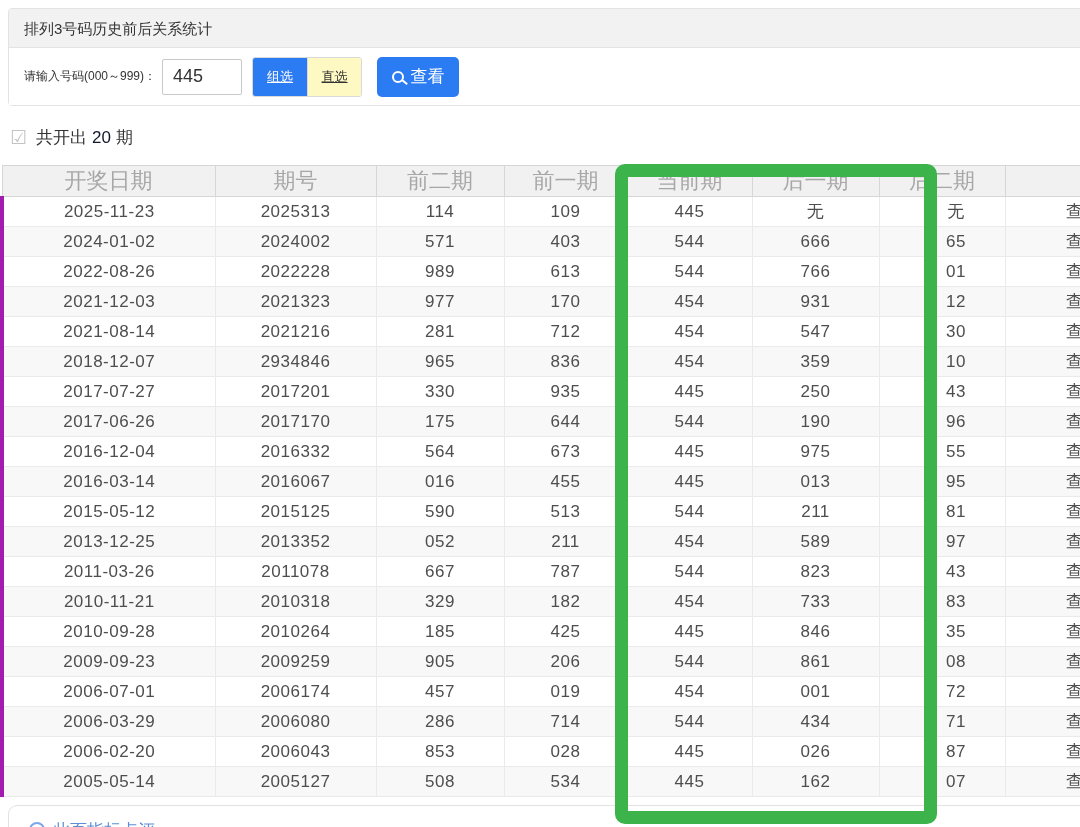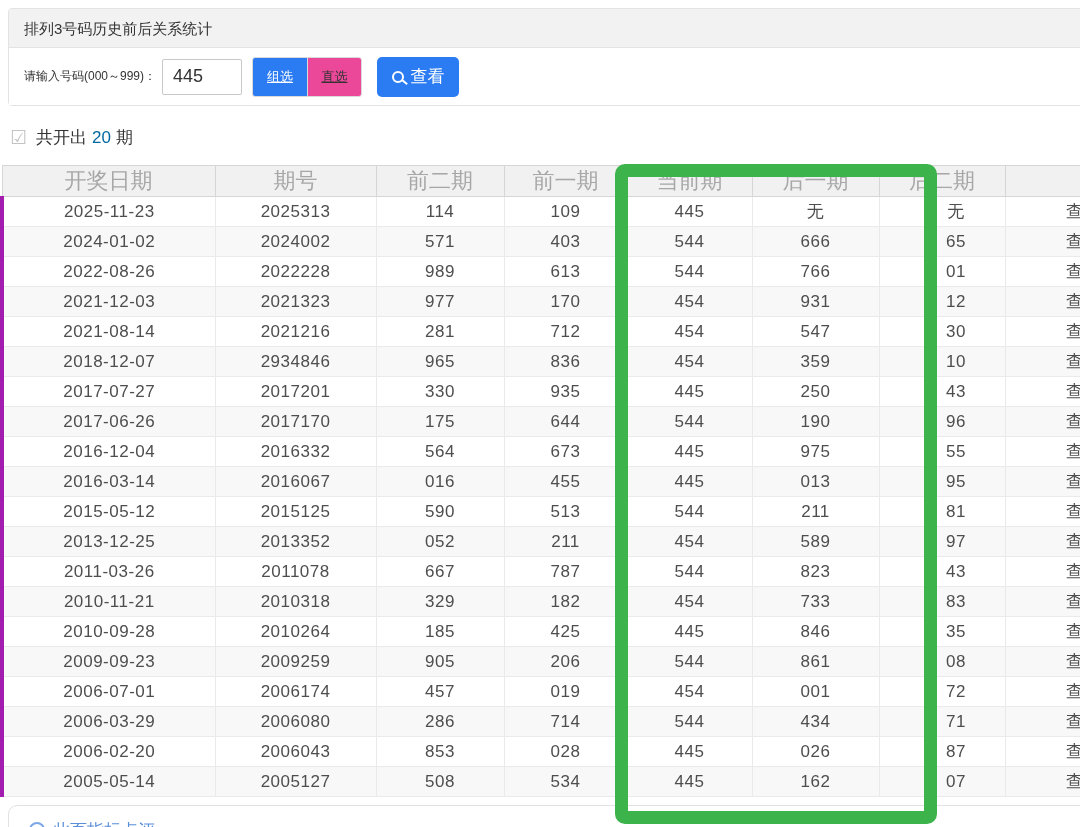--- a/index.html
+++ b/index.html
@@ -15,34 +15,34 @@
   .search-row { height:57px; display:flex; align-items:center; padding-left:15px; background:#fff; }
   .search-label { font-size:12px; color:#333;text-align:right; }
   .num-input { width:80px; height:36px; border:1px solid #c9c9c9; border-radius:2px;
     margin-left:6px; padding-left:10px; font-size:18px; color:#333;
     font-family:"Liberation Sans",sans-serif; outline:none; }
   .toggle-group { display:flex; margin-left:10px; border:1px solid #d9d9d9;
     border-radius:3px; overflow:hidden; height:40px; }
   .toggle-btn { width:54px; display:flex; align-items:center; justify-content:center;
     font-size:13px; cursor:pointer; text-decoration:underline; }
   .toggle-btn.active { background:#2b7bf2; color:#fff; }
-  .toggle-btn.inactive { background:#ec4899; color:#333; border-left:1px solid #d9d9d9; }
+  .toggle-btn.inactive { background:#fef9c3; color:#333; border-left:1px solid #d9d9d9; }
   .view-btn { margin-left:15px; height:40px; width:82px; background:#2b7bf2;
     border:none; border-radius:5px; color:#fff; font-size:17px; cursor:pointer;
     display:flex; align-items:center; justify-content:center; gap:7px; }
   .mag-icon { width:12px; height:12px; border:2px solid #fff; border-radius:50%;
     position:relative; display:inline-block; }
   .mag-icon::after { content:""; position:absolute; width:7px; height:2px;
     background:#fff; right:-6px; bottom:-2px; transform:rotate(40deg); }
 
   
   .summary-row { position:absolute; left:10px; top:126px; display:flex;
     align-items:center; font-size:17px; color:#333; }
   .check-icon { color:#c3c3c3; font-size:19px; margin-right:9px; line-height:1; }
-  .count-red { color:#0369a1; margin:0 5px; }
+  .count-red { color:#0f172a; margin:0 5px; }
 
   
   table.stats { position:absolute; left:0; top:165px; width:1160px;
     border-collapse:collapse; table-layout:fixed; }
   .stats th { height:30px; background:#f1f1f1; color:#a7a7a7; font-weight:normal;
     font-size:22px; border:1px solid #d6d6d6; border-left:none; }
   .stats th:first-child { border-left:1px solid #d6d6d6; }
   .stats td { height:30px; text-align:center; font-size:17px; color:#4e4e4e;
     letter-spacing:0.5px; border-right:1px solid #eaeaea; border-bottom:1px solid #eaeaea;
     background:#fff; overflow:hidden; white-space:nowrap; }

